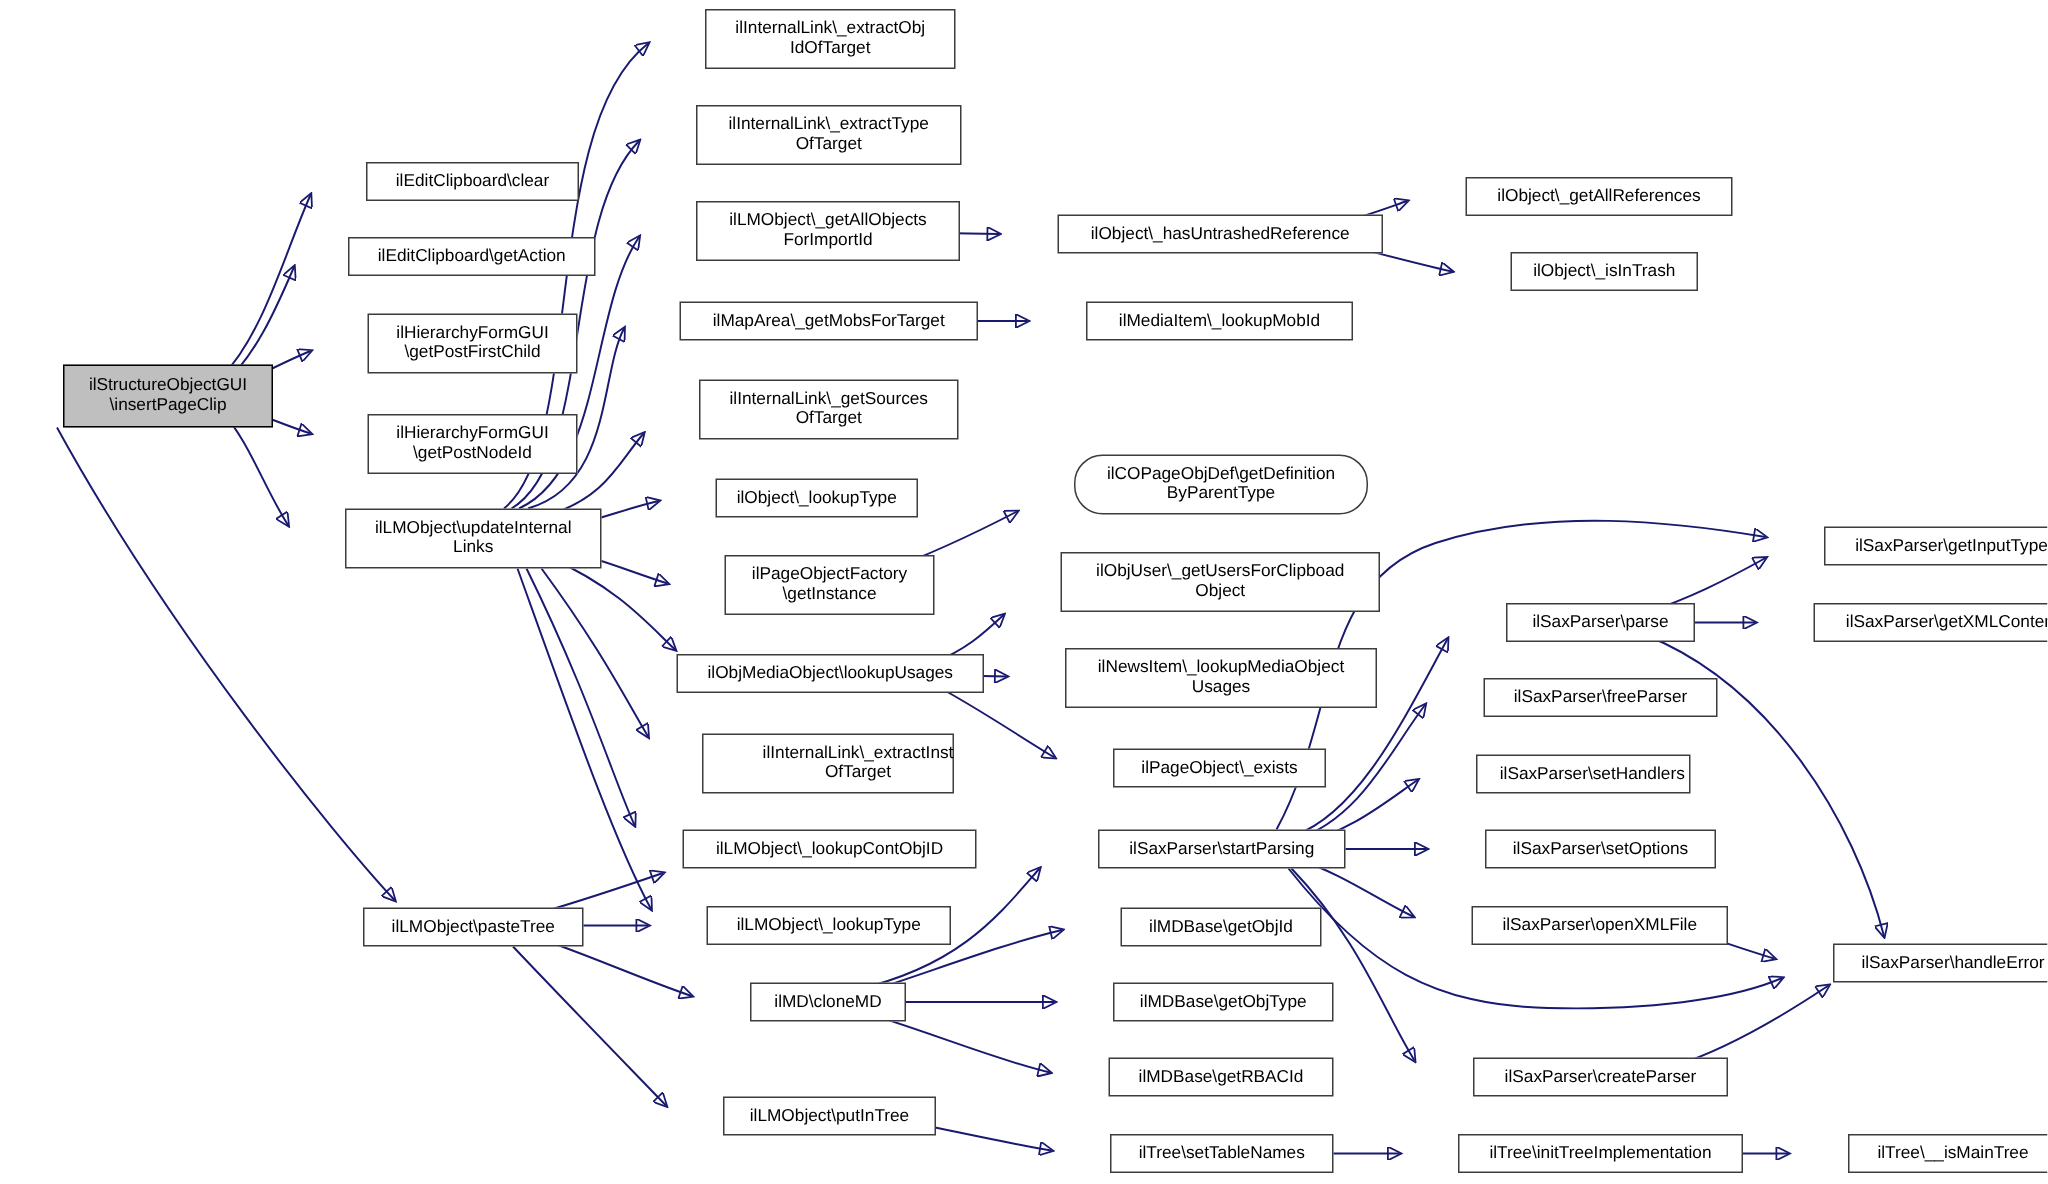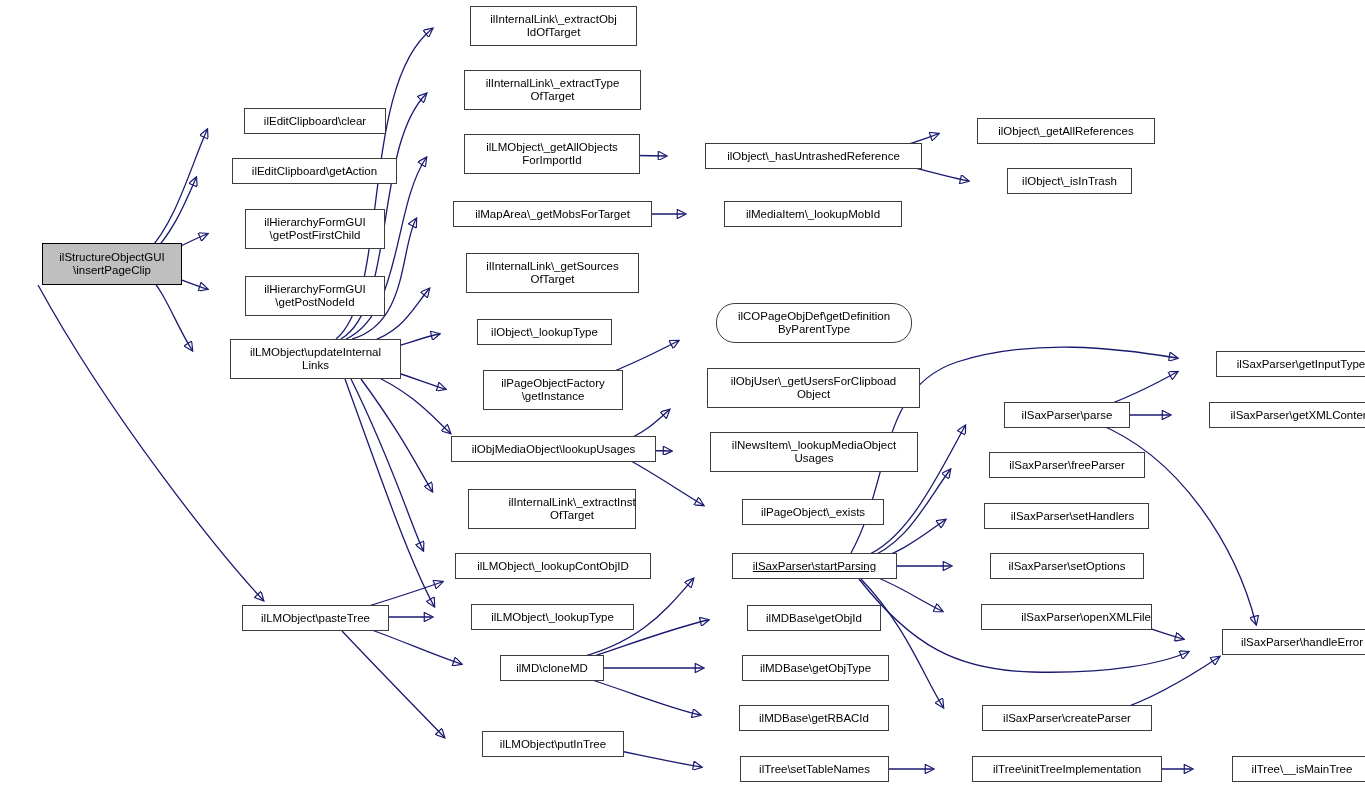--- a/index.html
+++ b/index.html
@@ -167,21 +167,21 @@
         <span>ilObjUser\_getUsersForClipboad</span>
         <span>Object</span>
       </div>
       <div class="node" style="left: 676px; top: 432px; width: 208px; height: 40px;">
         <span>ilNewsItem\_lookupMediaObject</span>
         <span>Usages</span>
       </div>
       <div class="node" style="left: 708px; top: 499px; width: 142px; height: 26px; align-items: center;">
         <span>ilPageObject\_exists</span>
       </div>
-      <div class="node" style="left: 698px; top: 553px; width: 165px; height: 26px; text-decoration: underline;">
+      <div class="node" style="left: 698px; top: 553px; width: 165px; height: 26px;">
         <span>ilSaxParser\startParsing</span>
       </div>
       <div class="node" style="left: 713px; top: 605px; width: 134px; height: 26px;">
         <span>ilMDBase\getObjId</span>
       </div>
       <div class="node" style="left: 708px; top: 655px; width: 147px; height: 26px;">
         <span>ilMDBase\getObjType</span>
       </div>
       <div class="node" style="left: 705px; top: 705px; width: 150px; height: 26px;">
         <span>ilMDBase\getRBACId</span>
@@ -194,27 +194,27 @@
       </div>
       <div class="node" style="left: 973px; top: 168px; width: 125px; height: 26px;">
         <span>ilObject\_isInTrash</span>
       </div>
       <div class="node" style="left: 970px; top: 402px; width: 126px; height: 26px;">
         <span>ilSaxParser\parse</span>
       </div>
       <div class="node" style="left: 955px; top: 452px; width: 156px; height: 26px;">
         <span>ilSaxParser\freeParser</span>
       </div>
-      <div class="node" style="left: 950px; top: 503px; width: 165px; height: 26px; padding-left: 12px;">
+      <div class="node" style="left: 950px; top: 503px; width: 143px; height: 26px; padding-left: 12px;">
         <span>ilSaxParser\setHandlers</span>
       </div>
       <div class="node" style="left: 956px; top: 553px; width: 154px; height: 26px;">
         <span>ilSaxParser\setOptions</span>
       </div>
-      <div class="node" style="left: 947px; top: 604px; width: 171px; height: 26px; align-items: flex-end;">
+      <div class="node" style="left: 947px; top: 604px; width: 171px; height: 26px;">
         <span>ilSaxParser\openXMLFile</span>
       </div>
       <div class="node" style="left: 948px; top: 705px; width: 170px; height: 26px;">
         <span>ilSaxParser\createParser</span>
       </div>
       <div class="node" style="left: 938px; top: 756px; width: 190px; height: 26px;">
         <span>ilTree\initTreeImplementation</span>
       </div>
       <div class="node" style="left: 1182px; top: 351px; width: 170px; height: 26px;">
         <span>ilSaxParser\getInputType</span>

